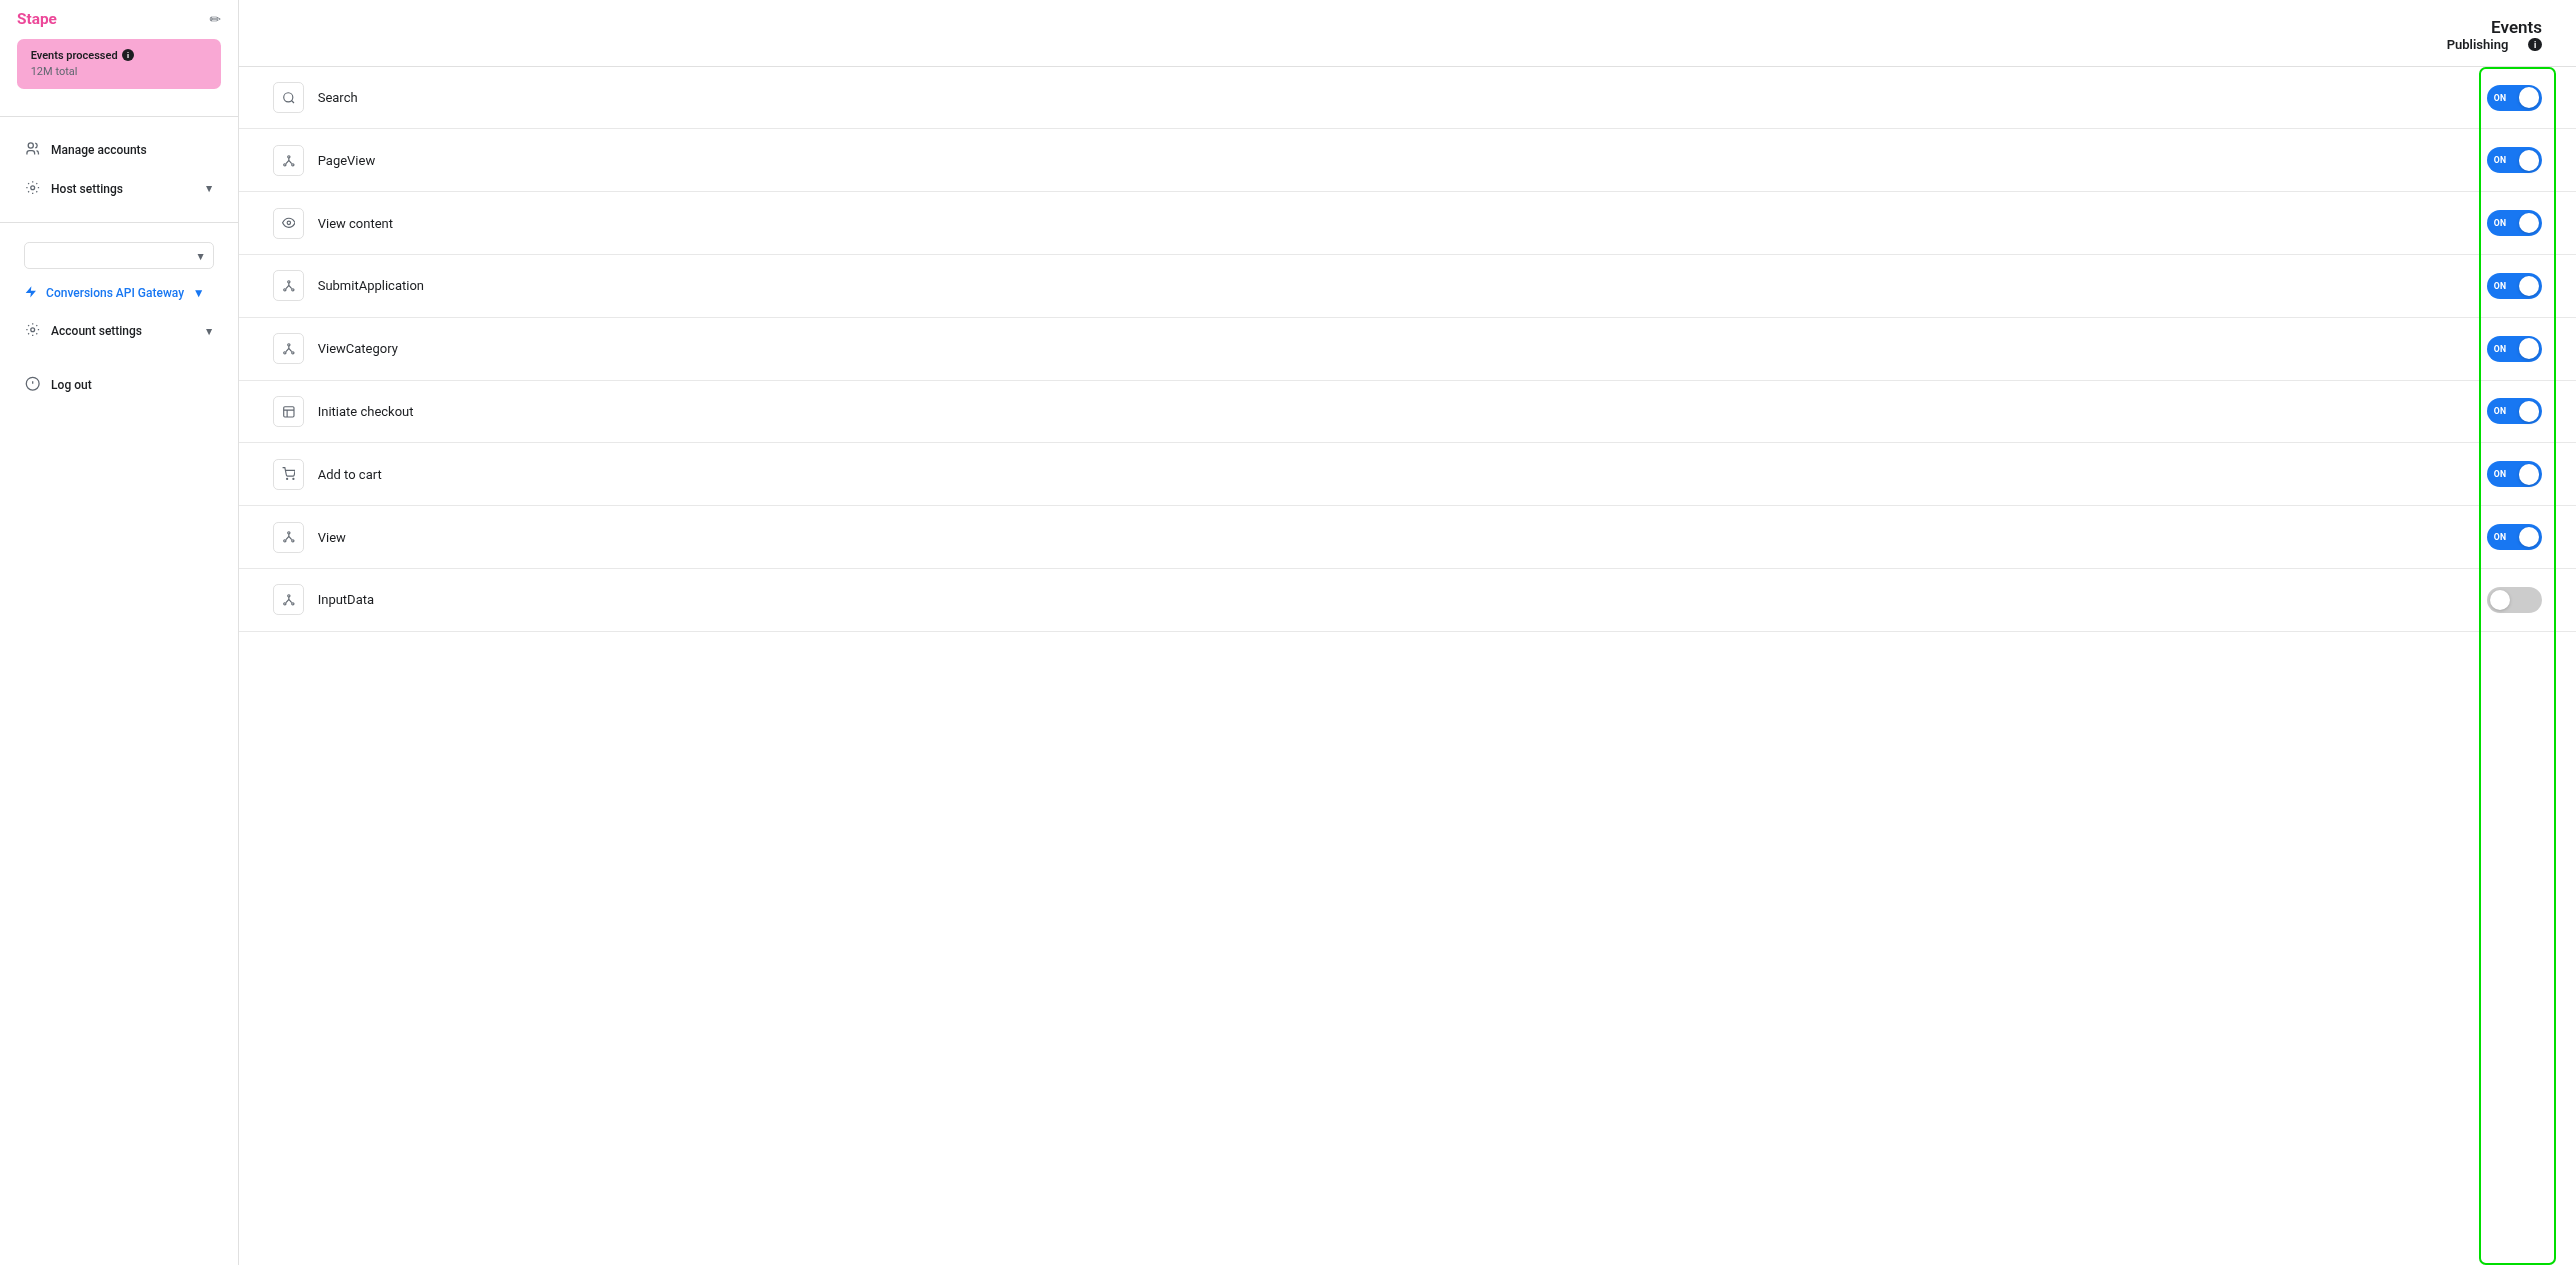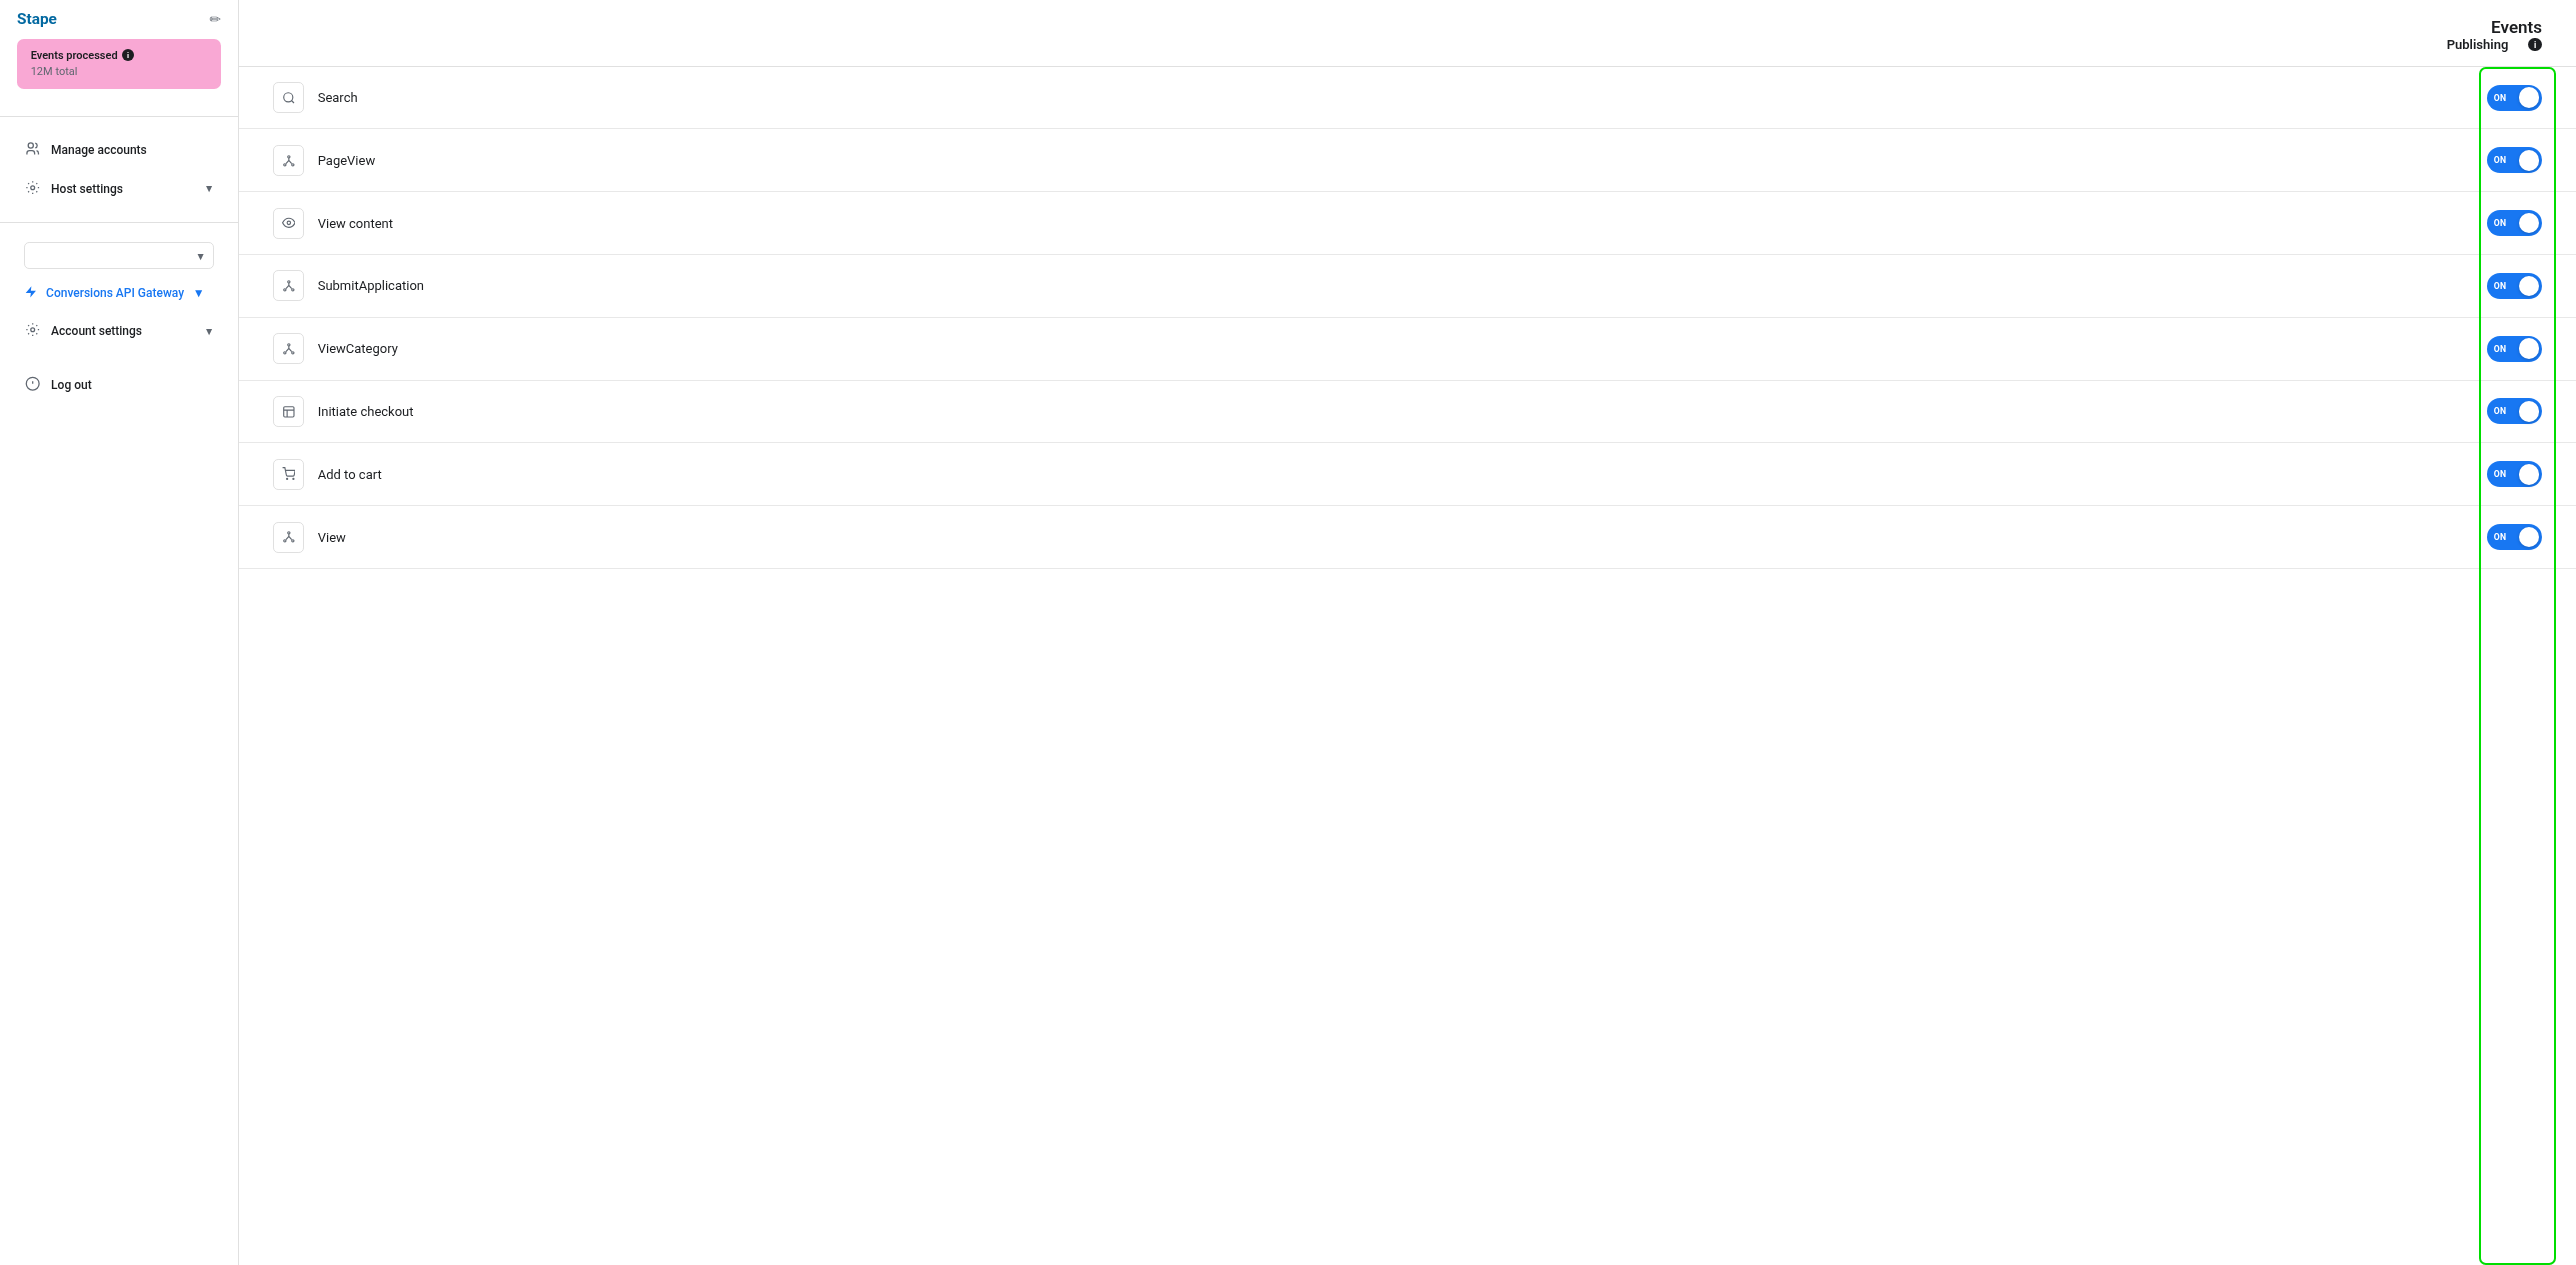--- a/index.html
+++ b/index.html
@@ -59,21 +59,21 @@
     .app-name-row {
       display: flex;
       align-items: center;
       justify-content: space-between;
       margin-bottom: 10.3px;
     }
 
     .app-name {
       font-size: 15.4px;
       font-weight: 700;
-      color: #0369a1;
+      color: #ec4899;
     }
 
     .edit-icon {
       cursor: pointer;
       color: #606770;
       font-size: 13.7px;
     }
 
     .events-processed-box {
       background: #f9a8d4;
@@ -586,16 +586,35 @@
       </div>
       <span class="event-name">View</span>
     </div>
     <div class="toggle-wrapper">
       <div class="toggle on" style="background:#1877f2; position:relative; width:55px; height:26px; border-radius:13px; display:flex; align-items:center; cursor:pointer;">
         <span class="toggle-label" style="position:absolute; left:6.8px; font-size:8.6px; font-weight:700; color:white; letter-spacing:0.4px; z-index:2;">ON</span>
         <div class="toggle-knob" style="width:20.5px; height:20.5px; border-radius:50%; background:white; box-shadow:0 0.9px 3.4px rgba(0,0,0,0.2); position:absolute; right:2.6px;"></div>
       </div>
     </div>
   </div>
+        <div class="event-row">
+    <div class="event-left">
+      <div class="event-icon-box">
+        <svg width="13.7" height="13.7" viewBox="0 0 24 24" fill="none" stroke="#606770" stroke-width="2">
+                <circle cx="12" cy="5" r="2"></circle>
+                <circle cx="5" cy="19" r="2"></circle>
+                <circle cx="19" cy="19" r="2"></circle>
+                <path d="M12 7v4M12 11l-5 6M12 11l5 6"></path>
+              </svg>
+      </div>
+      <span class="event-name">InputData</span>
+    </div>
+    <div class="toggle-wrapper">
+      <div class="toggle off" style="background:#ccc; position:relative; width:55px; height:26px; border-radius:13px; display:flex; align-items:center; cursor:pointer;">
+        <span class="toggle-label" style="position:absolute; left:6.8px; font-size:8.6px; font-weight:700; color:white; letter-spacing:0.4px; z-index:2;">Off</span>
+        <div class="toggle-knob" style="width:20.5px; height:20.5px; border-radius:50%; background:white; box-shadow:0 0.9px 3.4px rgba(0,0,0,0.2); position:absolute; left:2.6px;"></div>
+      </div>
+    </div>
+  </div>
       </div>
   </div>
 </div>
 
 
 </body></html>

